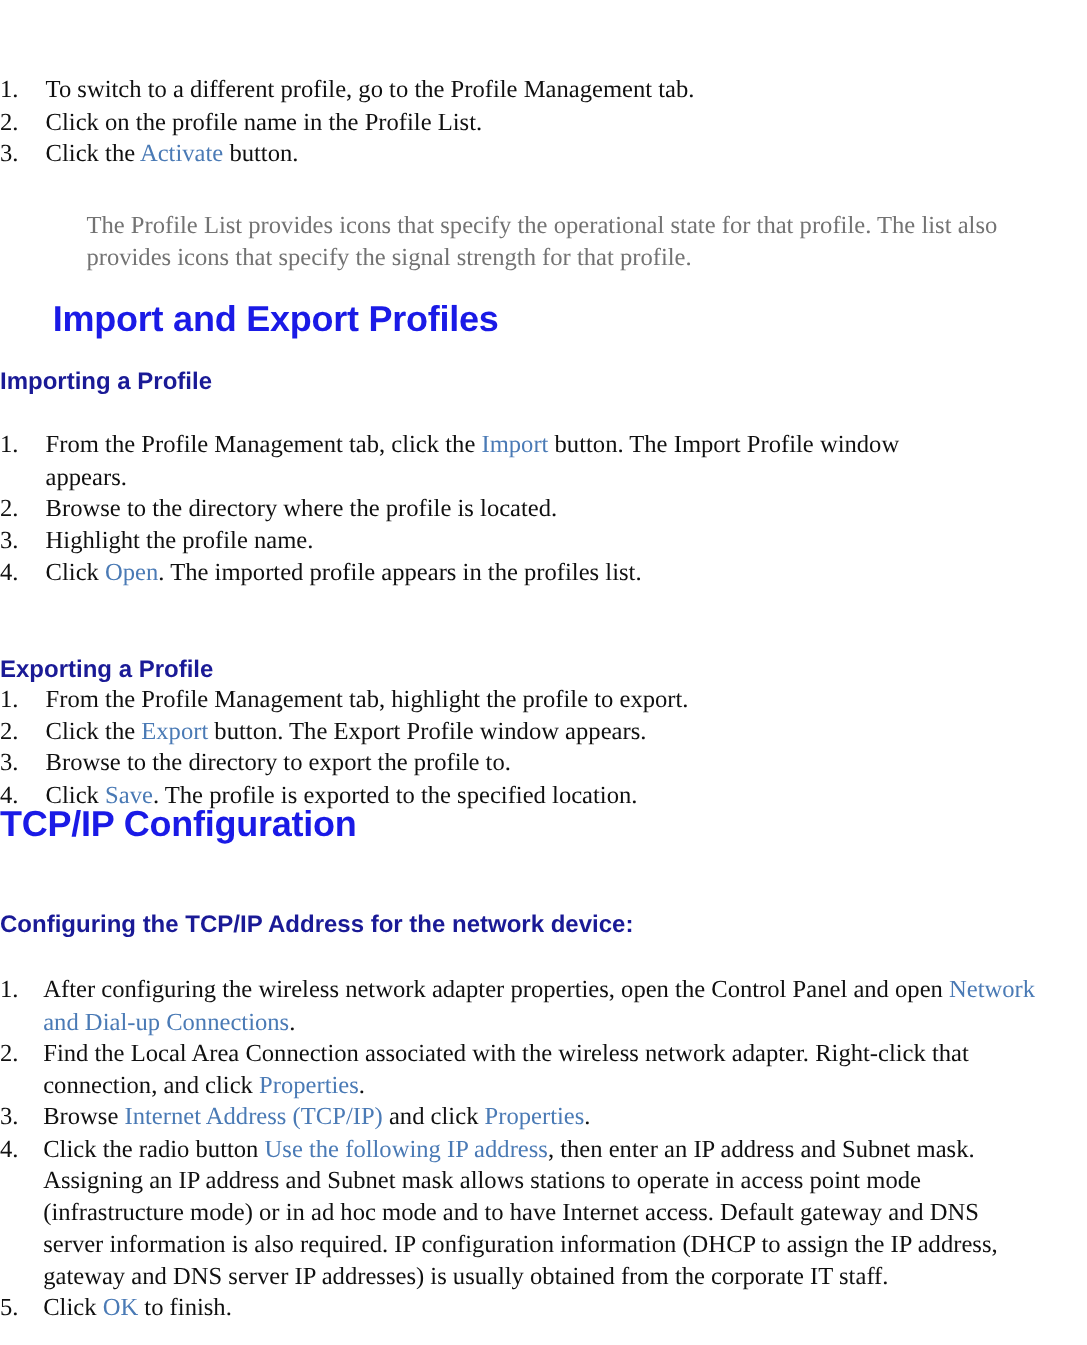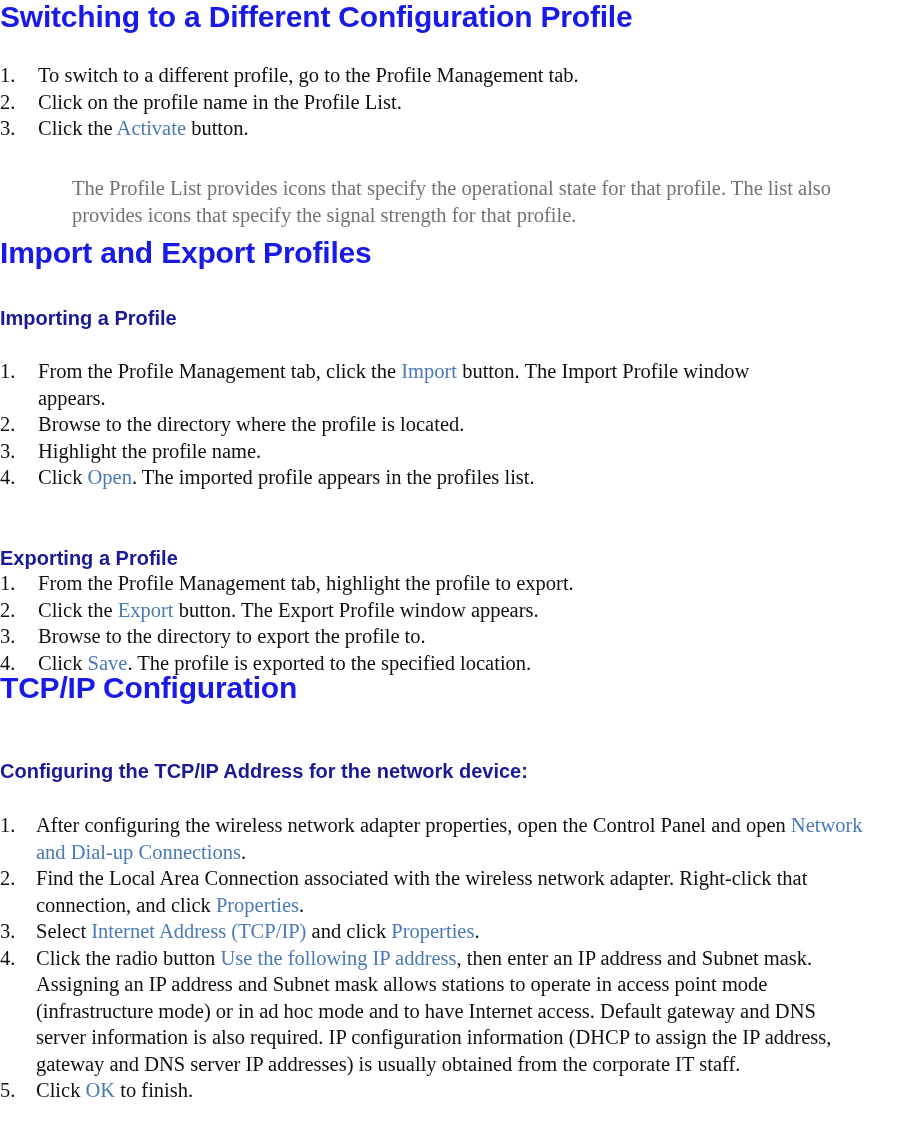--- a/index.html
+++ b/index.html
@@ -93,40 +93,39 @@
   }
 
   
   .blk { position: absolute; left: 0; }
 </style>
 </head>
 <body>
 
 <div class="page">
 
-  <h1 class="section-title blk" style="top:0px;">Switching to a Different Configuration Profile</h1>
 
   <ol class="steps indent-deep blk" style="top:62px; width:834px;">
     <li>
       <span class="num">1.</span>
       <span class="txt"><span>To switch to a different profile, go to the Profile Management tab.</span></span>
     </li>
     <li>
       <span class="num">2.</span>
       <span class="txt"><span>Click on the profile name in the Profile List.</span></span>
     </li>
     <li>
       <span class="num">3.</span>
       <span class="txt"><span>Click the </span><span class="ui-ref">Activate</span><span> button.</span></span>
     </li>
   </ol>
 
   <p class="body-text para-deep blk" style="top:175px; left:72px;">The Profile List provides icons that specify the operational state for that profile. The list also provides icons that specify the signal strength for that profile.</p>
 
-  <h1 class="section-title blk" style="top:236px;">Import and Export Profiles</h1>
+  <h1 class="section-title blk" style="top:250px;padding-left:44px;">Import and Export Profiles</h1>
 
   <h2 class="sub-title blk" style="top:309px;">Importing a Profile</h2>
 
   <ol class="steps indent-deep blk" style="top:358px; width:790px;">
     <li>
       <span class="num">1.</span>
       <span class="txt"><span>From the Profile Management tab, click the </span><span class="ui-ref">Import</span><span> button. The Import Profile window appears.</span></span>
     </li>
     <li>
       <span class="num">2.</span>
@@ -171,21 +170,21 @@
     <li>
       <span class="num">1.</span>
       <span class="txt"><span>After configuring the wireless network adapter properties, open the Control Panel and open </span><span class="ui-ref">Network and Dial-up Connections</span><span>.</span></span>
     </li>
     <li>
       <span class="num">2.</span>
       <span class="txt"><span>Find the Local Area Connection associated with the wireless network adapter. Right-click that connection, and click </span><span class="ui-ref">Properties</span><span>.</span></span>
     </li>
     <li>
       <span class="num">3.</span>
-      <span class="txt"><span>Select </span><span class="ui-ref">Internet Address (TCP/IP)</span><span> and click </span><span class="ui-ref">Properties</span><span>.</span></span>
+      <span class="txt"><span>Browse </span><span class="ui-ref">Internet Address (TCP/IP)</span><span> and click </span><span class="ui-ref">Properties</span><span>.</span></span>
     </li>
     <li>
       <span class="num">4.</span>
       <span class="txt"><span>Click the radio button </span><span class="ui-ref">Use the following IP address</span><span>, then enter an IP address and Subnet mask. Assigning an IP address and Subnet mask allows stations to operate in access point mode (infrastructure mode) or in ad hoc mode and to have Internet access. Default gateway and DNS server information is also required.  IP configuration information (DHCP to assign the IP address, gateway and DNS server IP addresses) is usually obtained from the corporate IT staff.</span></span>
     </li>
     <li>
       <span class="num">5.</span>
       <span class="txt"><span>Click </span><span class="ui-ref">OK</span><span> to finish.</span></span>
     </li>
   </ol>

